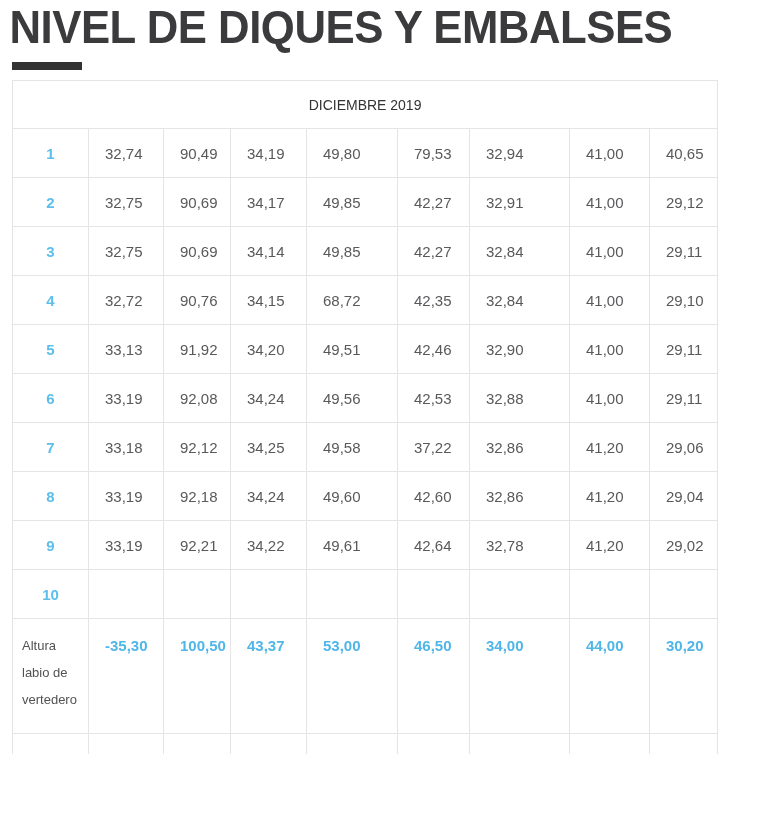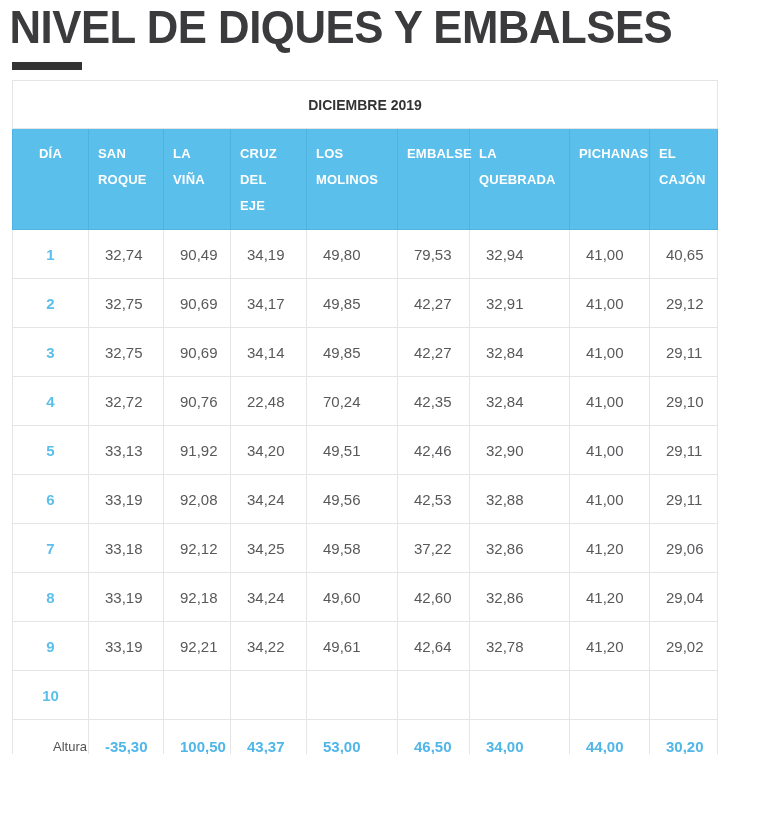--- a/index.html
+++ b/index.html
@@ -38,21 +38,21 @@
     table-layout: fixed;
     width: 705px;
     margin-left: 12px;
     background: #fff;
   }
   .month-cell {
     height: 45px;
     text-align: center;
     vertical-align: middle;
     font-size: 14px;
-    font-weight: bold;
+    font-weight: normal;
     color: #333333;
     border: 1px solid #e5e5e5;
     background: #ffffff;
     margin-top: 24px;
   }
   th.col-h {
     background: #5bbfec;
     color: #ffffff;
     font-size: 13px;
     font-weight: bold;
@@ -80,21 +80,20 @@
     text-align: center;
     font-weight: bold;
     color: #5cbfeb;
     font-size: 15px;
   }
   td.label-cell {
     font-size: 13px;
     color: #525252;
     padding-left: 9px;
     line-height: 27px;
-    text-align: right;
   }
   tr.row-altura td {
     height: 100px;
     vertical-align: top;
     padding-top: 13px;
     line-height: 27px;
   }
   tr.row-altura td.value-cell {
     font-weight: bold;
     color: #4fb6e8;
@@ -117,31 +116,20 @@
         <col style="width:91px">
         <col style="width:72px">
       <col style="width:100px">
         <col style="width:80px">
         <col style="width:68px">
     </colgroup>
     <thead>
       <tr>
         <th class="month-cell" colspan="9">DICIEMBRE 2019</th>
       </tr>
-      <tr id="colHeaderRow">
-          <th class="col-h dia">DÍA</th>
-          <th class="col-h">SAN<br>ROQUE</th>
-          <th class="col-h">LA<br>VIÑA</th>
-          <th class="col-h">CRUZ DEL<br>EJE</th>
-          <th class="col-h">LOS<br>MOLINOS</th>
-          <th class="col-h">EMBALSE</th>
-          <th class="col-h">LA<br>QUEBRADA</th>
-          <th class="col-h">PICHANAS</th>
-          <th class="col-h">EL<br>CAJÓN</th>
-        </tr>
     </thead>
     <tbody id="tableBody">
         <tr class="day-row">
           <td class="day-cell">1</td>
           <td class="value-cell">32,74</td>
           <td class="value-cell">90,49</td>
           <td class="value-cell">34,19</td>
           <td class="value-cell">49,80</td>
           <td class="value-cell">79,53</td>
           <td class="value-cell">32,94</td>
@@ -167,22 +155,22 @@
           <td class="value-cell">49,85</td>
           <td class="value-cell">42,27</td>
           <td class="value-cell">32,84</td>
           <td class="value-cell">41,00</td>
           <td class="value-cell">29,11</td>
         </tr>
         <tr class="day-row">
           <td class="day-cell">4</td>
           <td class="value-cell">32,72</td>
           <td class="value-cell">90,76</td>
-          <td class="value-cell">22,48</td>
-          <td class="value-cell">70,24</td>
+          <td class="value-cell">34,15</td>
+          <td class="value-cell">68,72</td>
           <td class="value-cell">42,35</td>
           <td class="value-cell">32,84</td>
           <td class="value-cell">41,00</td>
           <td class="value-cell">29,10</td>
         </tr>
         <tr class="day-row">
           <td class="day-cell">5</td>
           <td class="value-cell">33,13</td>
           <td class="value-cell">91,92</td>
           <td class="value-cell">34,20</td>

